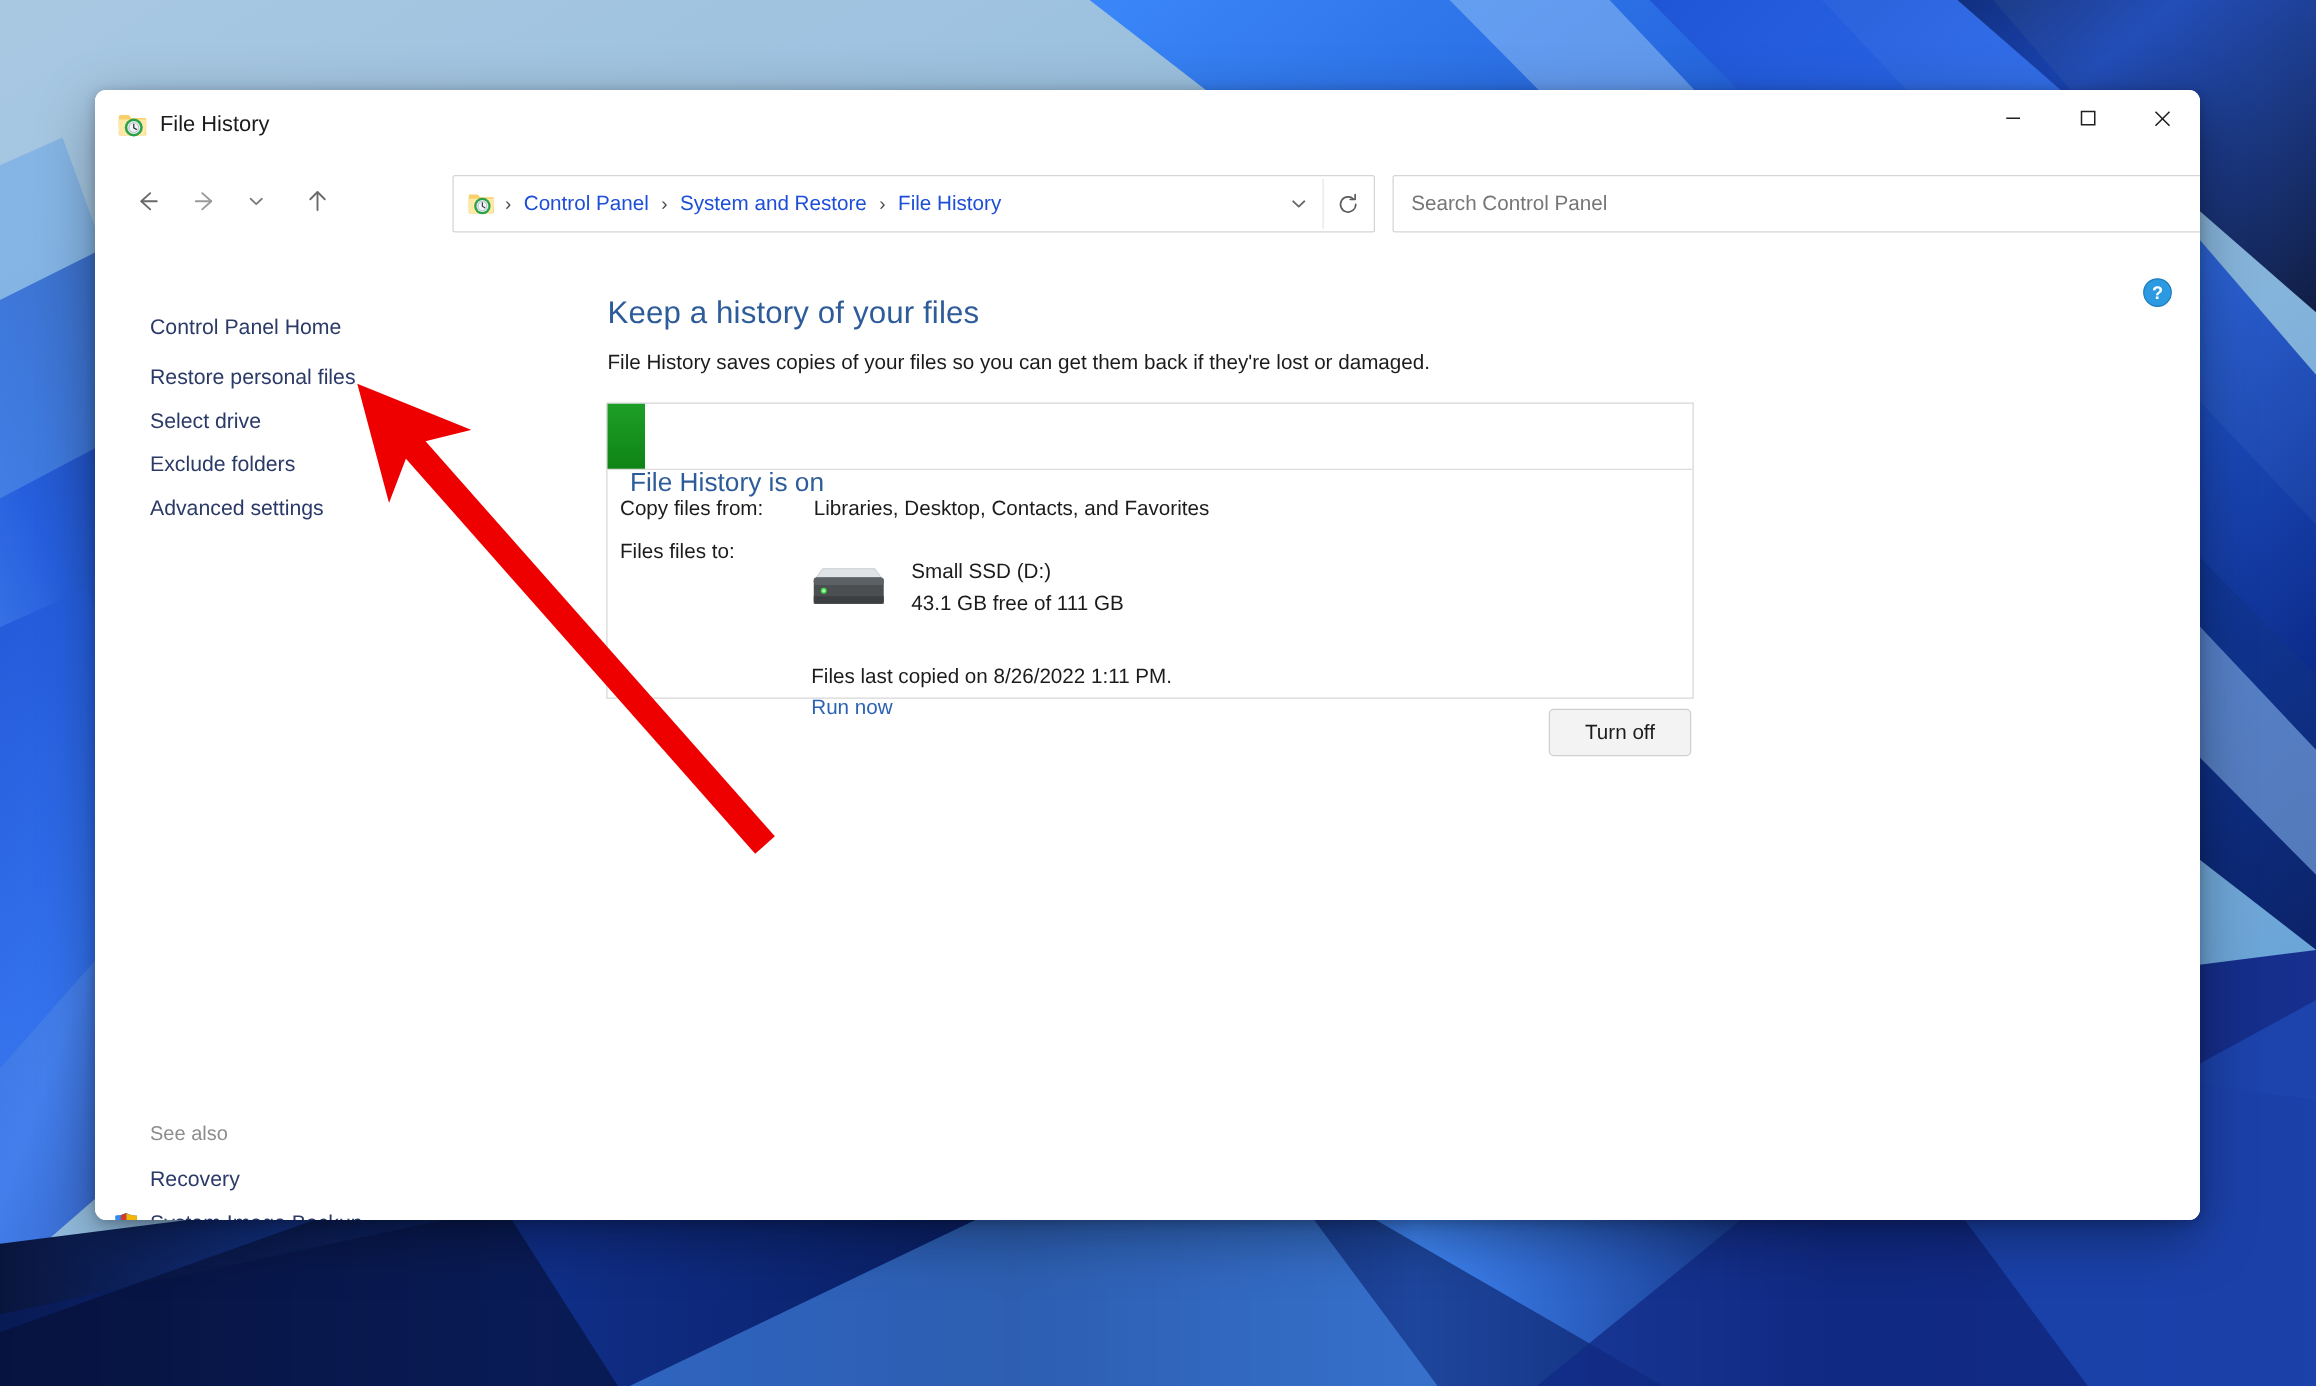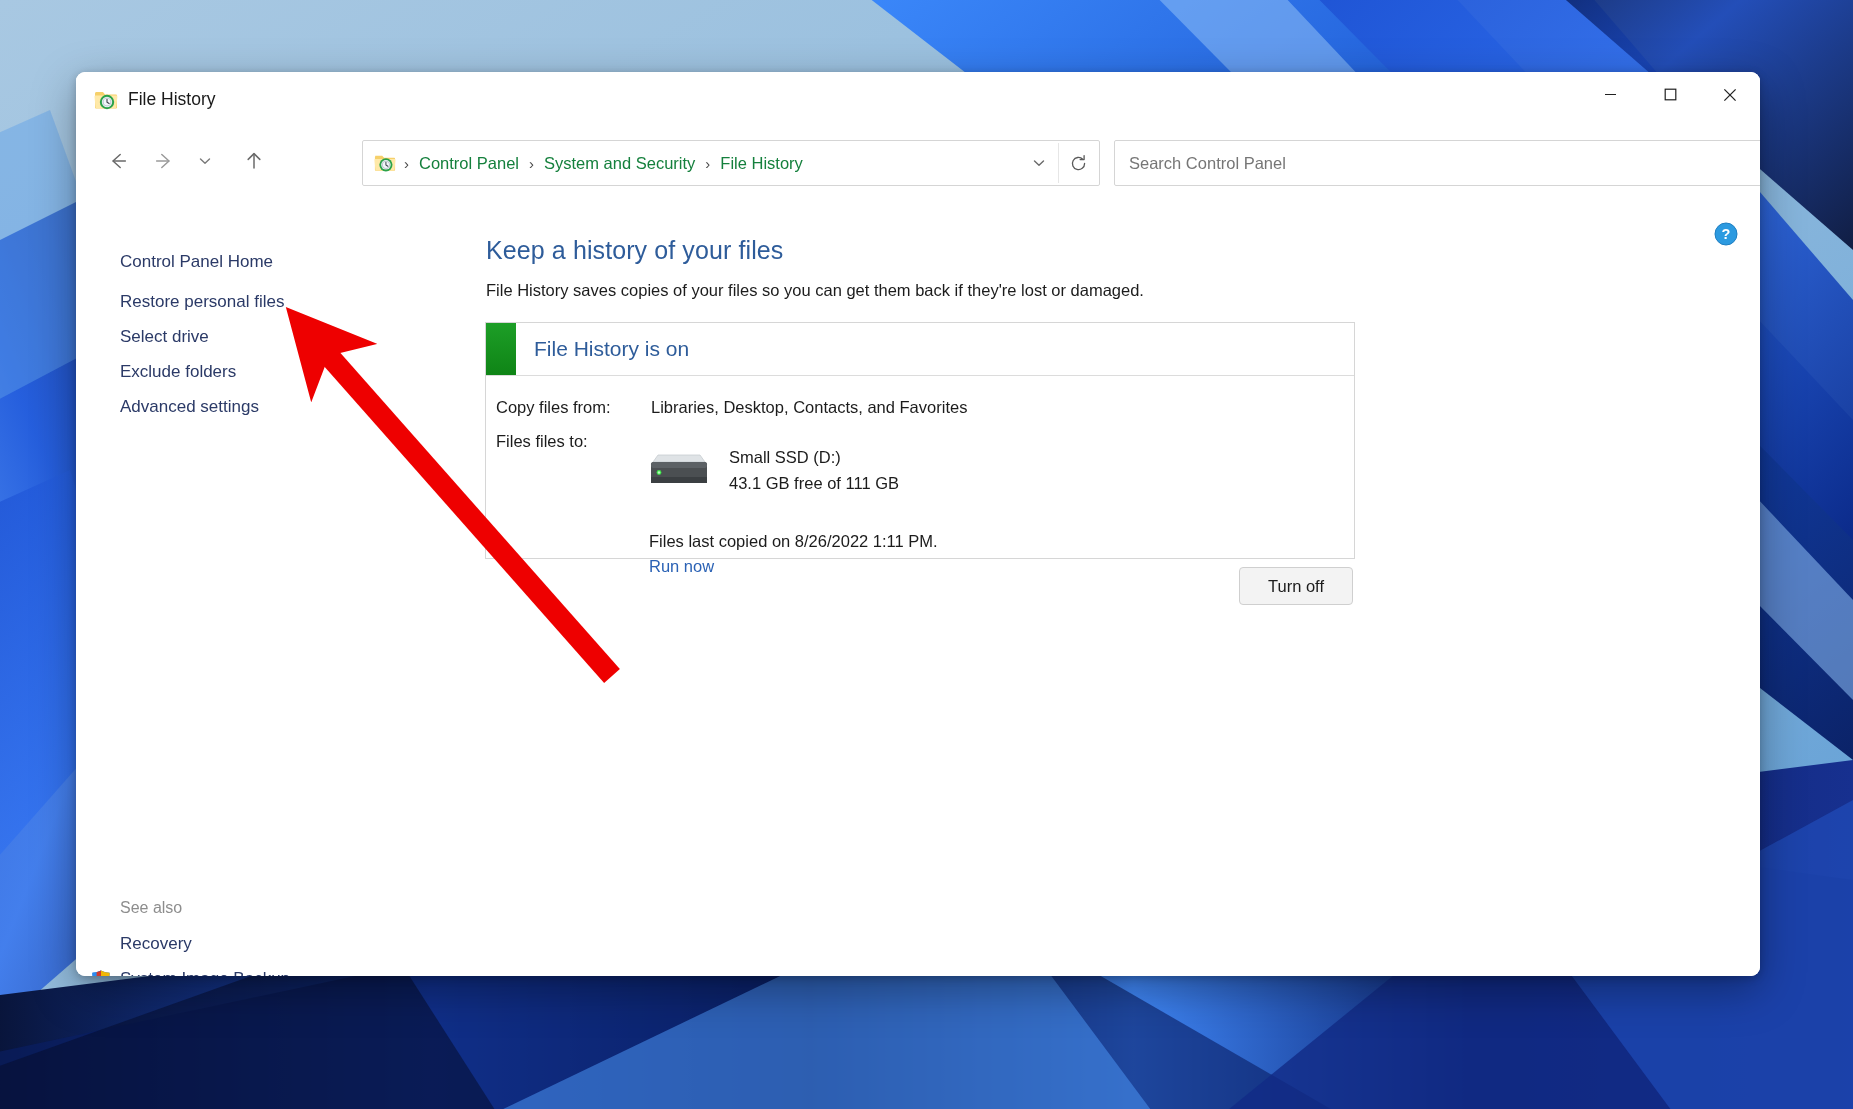--- a/index.html
+++ b/index.html
@@ -94,21 +94,21 @@
     height: 44px;
     border: 1px solid #d5d5d5;
     background: #ffffff;
     display: flex;
     align-items: center;
     border-radius: 2px;
   }
   #crumb-icon { margin-left: 11px; width: 22px; height: 22px; flex: none; }
   .crumb {
     font-size: 16.5px;
-    color: #15803d;
+    color: #1d4ed8;
     padding: 0 2px;
     white-space: nowrap;
   }
   .crumb-sep {
     color: #4a4a4a;
     font-size: 15px;
     padding: 0 8px;
     user-select: none;
   }
   #addr-spacer { flex: 1; }
@@ -214,21 +214,21 @@
     top: 128px;
     width: 868px;
     border: 1px solid #d6d6d6;
     background: #ffffff;
   }
   #status-header {
     position: relative;
     height: 52px;
     border-bottom: 1px solid #dcdcdc;
     display: flex;
-    align-items: center;
+    flex-direction: column;
   }
   #status-color-bar {
     width: 30px;
     height: 52px;
     background: linear-gradient(180deg, #1d9e27 0%, #0f8416 100%);
     flex: none;
   }
   #status-title {
     margin-left: 18px;
     font-size: 21px;
@@ -433,21 +433,21 @@
         <path d="M1.6 7.6 h20.8 a1 1 0 0 1 1 1.1 l-1.1 10.6 a1 1 0 0 1 -1 .9 h-18.8 a1 1 0 0 1 -1 -.9 l-1 -10.6 a1 1 0 0 1 1.1 -1.1 z" fill="#ffe9a8"></path>
         <circle cx="13" cy="14" r="7.2" fill="#2aa24a"></circle>
         <circle cx="13" cy="14" r="5.2" fill="#e9eef2"></circle>
         <circle cx="13" cy="14" r="4.3" fill="#b9c4cc"></circle>
         <circle cx="13" cy="14" r="3.4" fill="#f2f6f9"></circle>
         <path d="M13 11.3 v2.9 l2.1 1.3" stroke="#39414a" stroke-width="1.1" fill="none" stroke-linecap="round"></path>
       </svg>
       <span class="crumb-sep">›</span>
       <span class="crumb">Control Panel</span>
       <span class="crumb-sep">›</span>
-      <span class="crumb">System and Security</span>
+      <span class="crumb">System and Restore</span>
       <span class="crumb-sep">›</span>
       <span class="crumb">File History</span>
       <span id="addr-spacer"></span>
       <div id="addr-dropdown">
         <svg width="14" height="14" viewBox="0 0 14 14">
           <path d="M2.5 5 L7 9.3 L11.5 5" fill="none" stroke="#6a6a6a" stroke-width="1.4" stroke-linecap="round" stroke-linejoin="round"></path>
         </svg>
       </div>
       <div id="addr-refresh">
         <svg width="19" height="19" viewBox="0 0 20 20">

